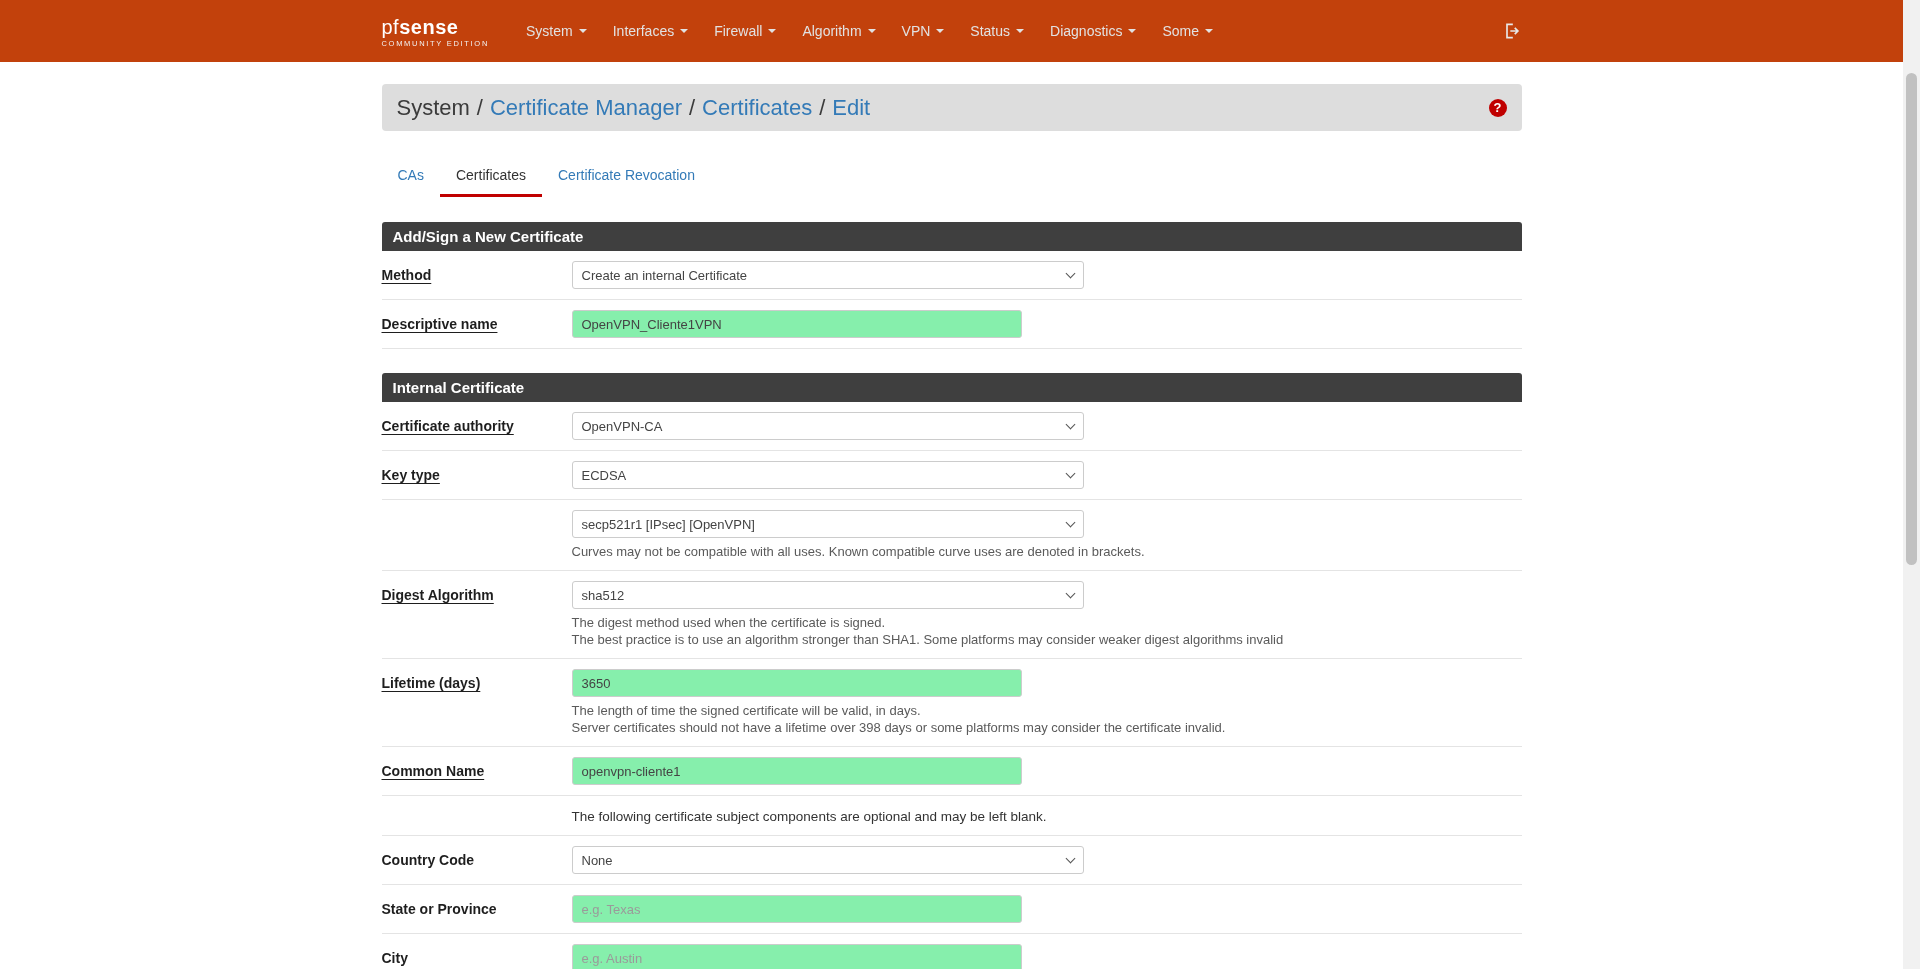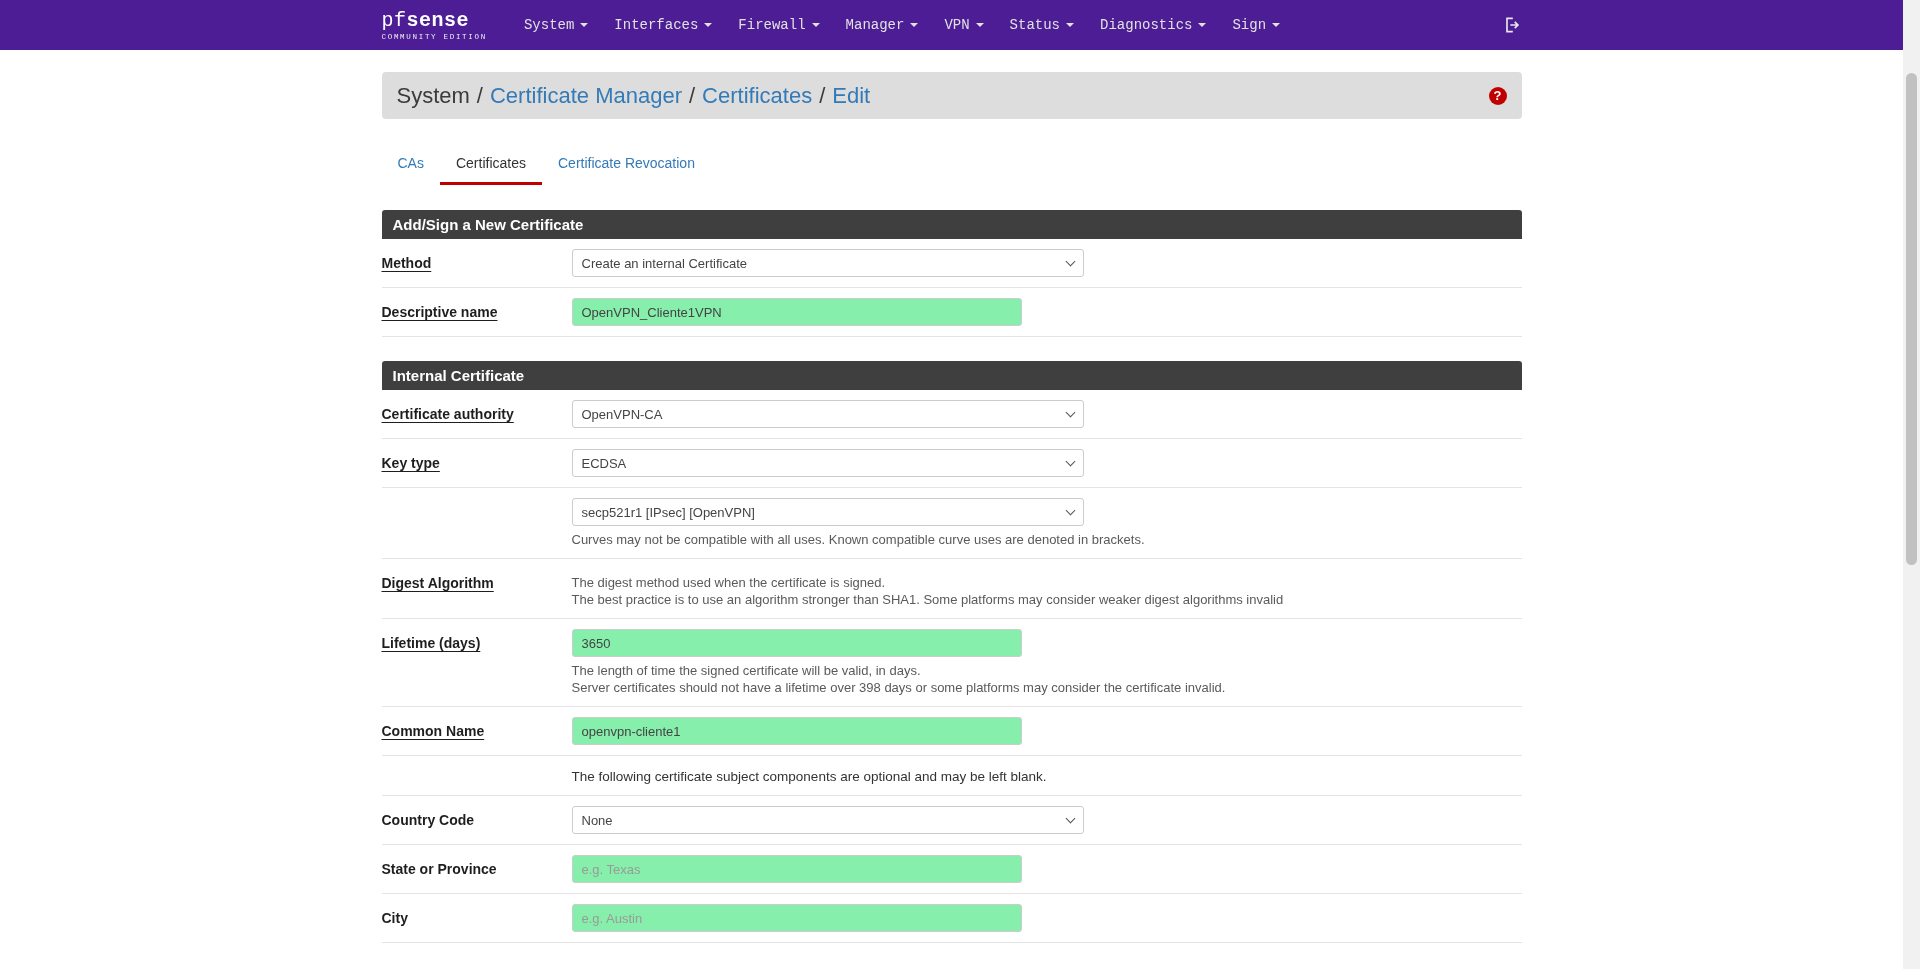--- a/index.html
+++ b/index.html
@@ -6,21 +6,21 @@
   html, body { margin: 0; padding: 0; }
   body {
     width: 1920px; height: 969px; overflow: hidden;
     background: #ffffff;
     font-family: "Liberation Sans", sans-serif;
     position: relative;
   }
   .page { margin-right: 17px; }
 
   
-  .navbar { background: #4c1d95; height: 50px; font-family: Liberation Mono, monospace; }
+  .navbar { background: #c2410c; height: 62px; }
   .navbar .container { display: flex; align-items: center; height: 100%; }
   .container { width: 1140px; margin: 0 auto; }
 
   .brand { color: #fff; line-height: 1; cursor: pointer; padding-top: 2px; }
   .brand-top { font-size: 20px; letter-spacing: 0.5px; }
   .brand-top .pf { font-weight: 400; }
   .brand-top .sense { font-weight: 700; }
   .brand-sub { font-size: 7.5px; letter-spacing: 1.7px; margin-top: 3px; font-weight: 400; color: #f2f2f2; }
 
   .nav-items { display: flex; margin-left: 24px; height: 100%; }
@@ -119,37 +119,37 @@
           </div>
         <div class="nav-item">
             <span>Interfaces</span>
             <span class="nav-caret"></span>
           </div>
         <div class="nav-item">
             <span>Firewall</span>
             <span class="nav-caret"></span>
           </div>
         <div class="nav-item">
-            <span>Manager</span>
+            <span>Algorithm</span>
             <span class="nav-caret"></span>
           </div>
         <div class="nav-item">
             <span>VPN</span>
             <span class="nav-caret"></span>
           </div>
         <div class="nav-item">
             <span>Status</span>
             <span class="nav-caret"></span>
           </div>
         <div class="nav-item">
             <span>Diagnostics</span>
             <span class="nav-caret"></span>
           </div>
         <div class="nav-item">
-            <span>Sign</span>
+            <span>Some</span>
             <span class="nav-caret"></span>
           </div>
       </div>
       <div class="logout">
         <svg width="20" height="20" viewBox="0 0 24 24">
           <path fill="#e8e8e8" d="M13 3H5v18h8v-2H7V5h6V3z"></path>
           <path fill="#e8e8e8" d="M16 7.5 14.6 8.9l2.1 2.1H10v2h6.7l-2.1 2.1L16 16.5 20.5 12 16 7.5z"></path>
         </svg>
       </div>
     </div>
@@ -235,20 +235,26 @@
             </select>
             <span class="caret"></span>
           </div>
           <div class="help-text">Curves may not be compatible with all uses. Known compatible curve uses are denoted in brackets.</div>
         </div>
       </div>
 
       <div class="form-row">
         <label class="row-label u">Digest Algorithm</label>
         <div class="row-control">
+          <div class="select-wrap">
+            <select>
+              <option>sha512</option>
+            </select>
+            <span class="caret"></span>
+          </div>
           <div class="help-text">
             <div>The digest method used when the certificate is signed.</div>
             <div>The best practice is to use an algorithm stronger than SHA1. Some platforms may consider weaker digest algorithms invalid</div>
           </div>
         </div>
       </div>
 
       <div class="form-row">
         <label class="row-label u">Lifetime (days)</label>
         <div class="row-control">

